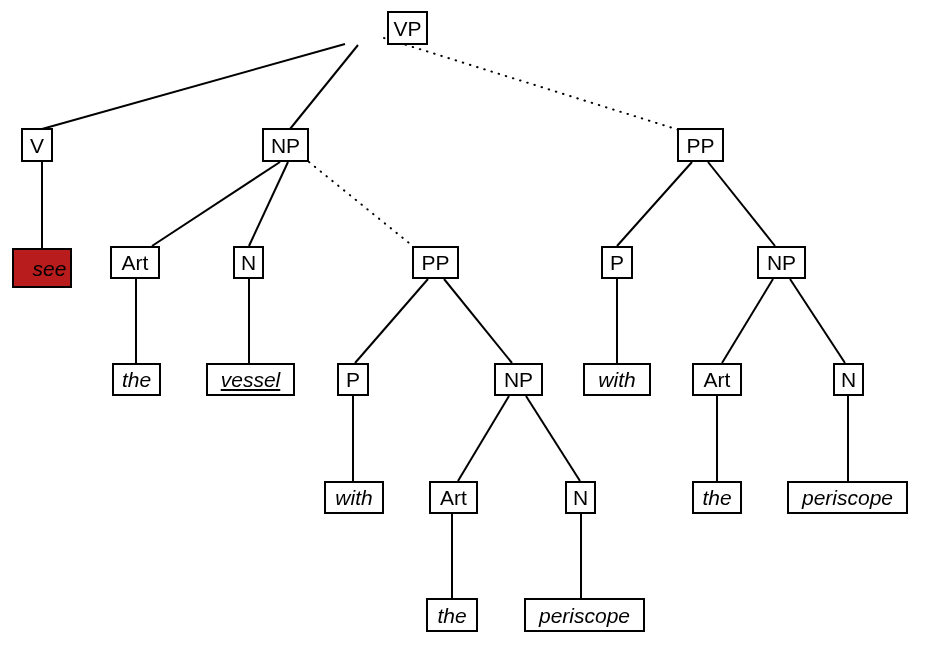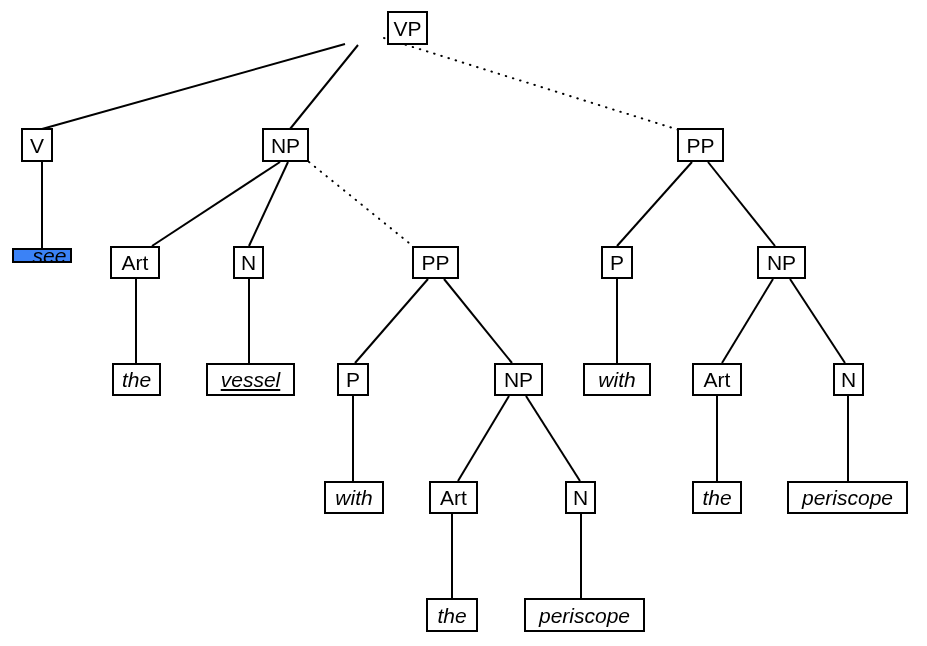--- a/index.html
+++ b/index.html
@@ -68,21 +68,21 @@
       <line x1="708" y1="162" x2="775" y2="246" stroke="#000000" stroke-width="2"></line>
       <line x1="617" y1="279" x2="617" y2="363" stroke="#000000" stroke-width="2"></line>
       <line x1="773" y1="279" x2="722" y2="363" stroke="#000000" stroke-width="2"></line>
       <line x1="790" y1="279" x2="845" y2="363" stroke="#000000" stroke-width="2"></line>
       <line x1="717" y1="396" x2="717" y2="481" stroke="#000000" stroke-width="2"></line>
       <line x1="848" y1="396" x2="848" y2="481" stroke="#000000" stroke-width="2"></line>
     </svg>
   <div id="node-layer">
       <div class="node" style="left: 343px; top: 11px; width: 41px; height: 34px; border-color: rgb(0, 0, 0); background: rgb(255, 255, 255); margin-left: 44px;">VP</div>
       <div class="node" style="left: 21px; top: 128px; width: 32px; height: 34px; border-color: rgb(0, 0, 0); background: rgb(255, 255, 255);">V</div>
-      <div class="node terminal" style="left: 12px; top: 248px; width: 60px; height: 15px; border-color: rgb(0, 0, 0); background: #3b82f6; padding-left: 15px;">see</div>
+      <div class="node terminal" style="left: 12px; top: 248px; width: 60px; height: 40px; border-color: rgb(0, 0, 0); background: #b91c1c; padding-left: 15px;">see</div>
       <div class="node" style="left: 262px; top: 128px; width: 47px; height: 34px; border-color: rgb(0, 0, 0); background: rgb(255, 255, 255);">NP</div>
       <div class="node" style="left: 110px; top: 246px; width: 50px; height: 33px; border-color: rgb(0, 0, 0); background: rgb(255, 255, 255);">Art</div>
       <div class="node terminal" style="left: 112px; top: 363px; width: 49px; height: 33px; border-color: rgb(0, 0, 0); background: rgb(255, 255, 255);">the</div>
       <div class="node" style="left: 233px; top: 246px; width: 31px; height: 33px; border-color: rgb(0, 0, 0); background: rgb(255, 255, 255);">N</div>
       <div class="node terminal" style="left: 206px; top: 363px; width: 89px; height: 33px; border-color: rgb(0, 0, 0); background: rgb(255, 255, 255); text-decoration: underline;">vessel</div>
       <div class="node" style="left: 412px; top: 246px; width: 47px; height: 33px; border-color: rgb(0, 0, 0); background: rgb(255, 255, 255);">PP</div>
       <div class="node" style="left: 337px; top: 363px; width: 32px; height: 33px; border-color: rgb(0, 0, 0); background: rgb(255, 255, 255);">P</div>
       <div class="node terminal" style="left: 324px; top: 481px; width: 60px; height: 33px; border-color: rgb(0, 0, 0); background: rgb(255, 255, 255);">with</div>
       <div class="node" style="left: 494px; top: 363px; width: 49px; height: 33px; border-color: rgb(0, 0, 0); background: rgb(255, 255, 255);">NP</div>
       <div class="node" style="left: 429px; top: 481px; width: 49px; height: 33px; border-color: rgb(0, 0, 0); background: rgb(255, 255, 255);">Art</div>

